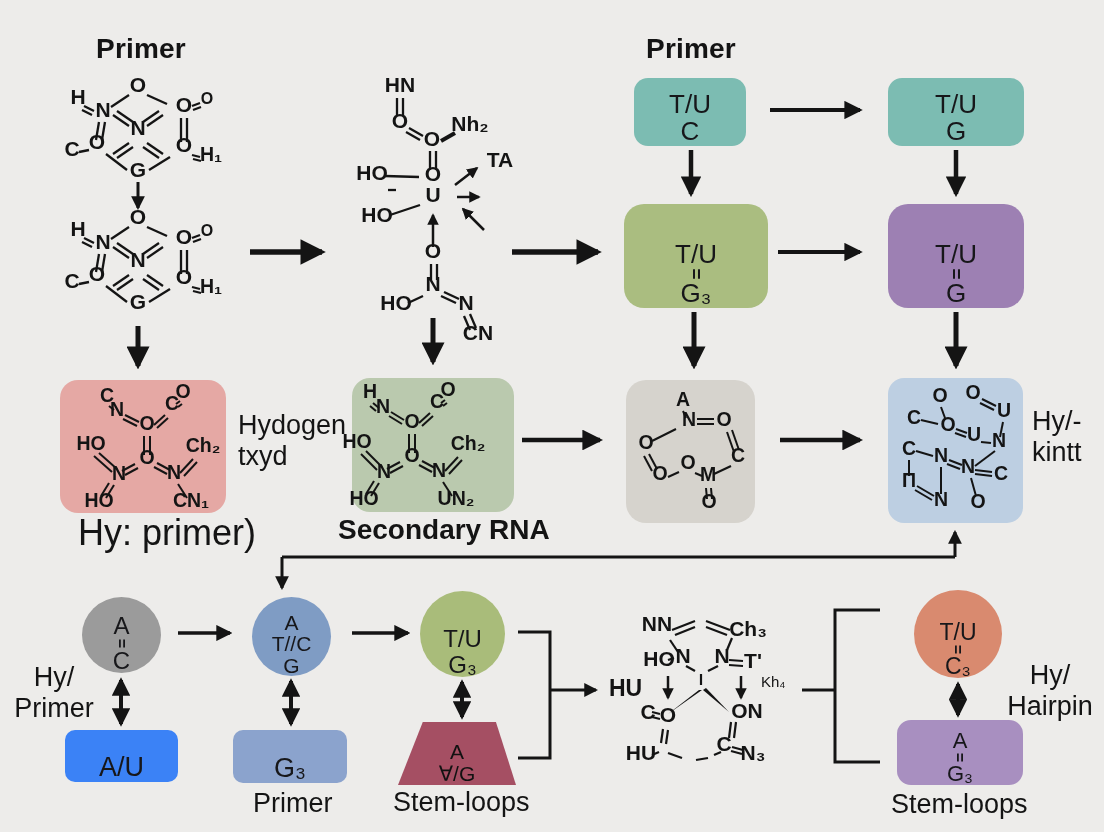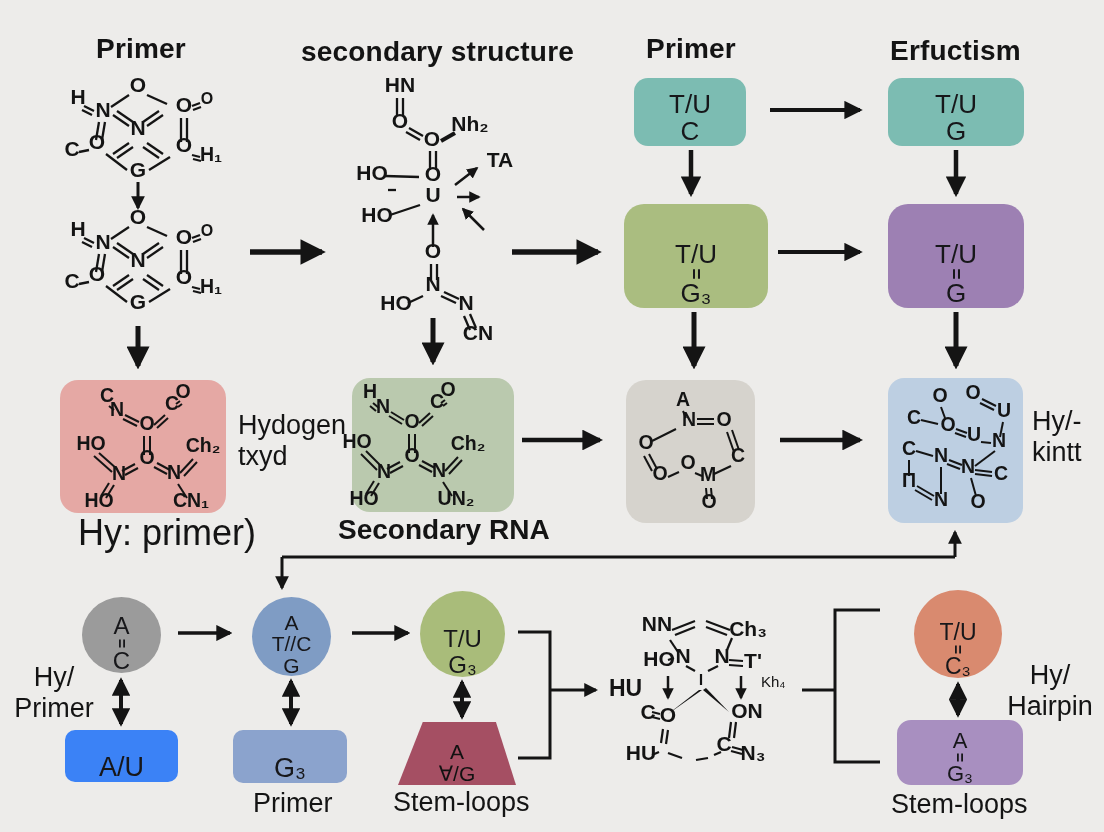--- a/index.html
+++ b/index.html
@@ -19,23 +19,21 @@
   .atom.big{font-size:21px;}
   .atom.sm{font-size:16px;}
   .st{stroke:#141414;fill:none;}
 </style>
 </head>
 <body>
 
 <div class="canvas">
 
   <div class="hdr" style="left:96px;top:33px">Primer</div>
-  <div class="hdr" style="left:301px;top:36px">secondary structure</div>
   <div class="hdr" style="left:646px;top:33px">Primer</div>
-  <div class="hdr" style="left:890px;top:35px">Erfuctism</div>
 
   <div class="abs" style="left:60px;top:380px;width:166px;height:133px;background:#e5a8a4;border-radius:18px"></div>
   <div class="abs" style="left:352px;top:378px;width:162px;height:134px;background:#bac9ae;border-radius:18px"></div>
   <div class="abs" style="left:626px;top:380px;width:129px;height:143px;background:#d6d3cd;border-radius:20px"></div>
   <div class="abs" style="left:888px;top:378px;width:135px;height:145px;background:#bdcfe2;border-radius:16px"></div>
 
   <div class="node" style="left:634px;top:78px;width:112px;height:68px;background:#7cbcb2;border-radius:14px;font-size:26px">
     <span class="l">T/U</span>
     <span class="l">C</span>
   </div>

